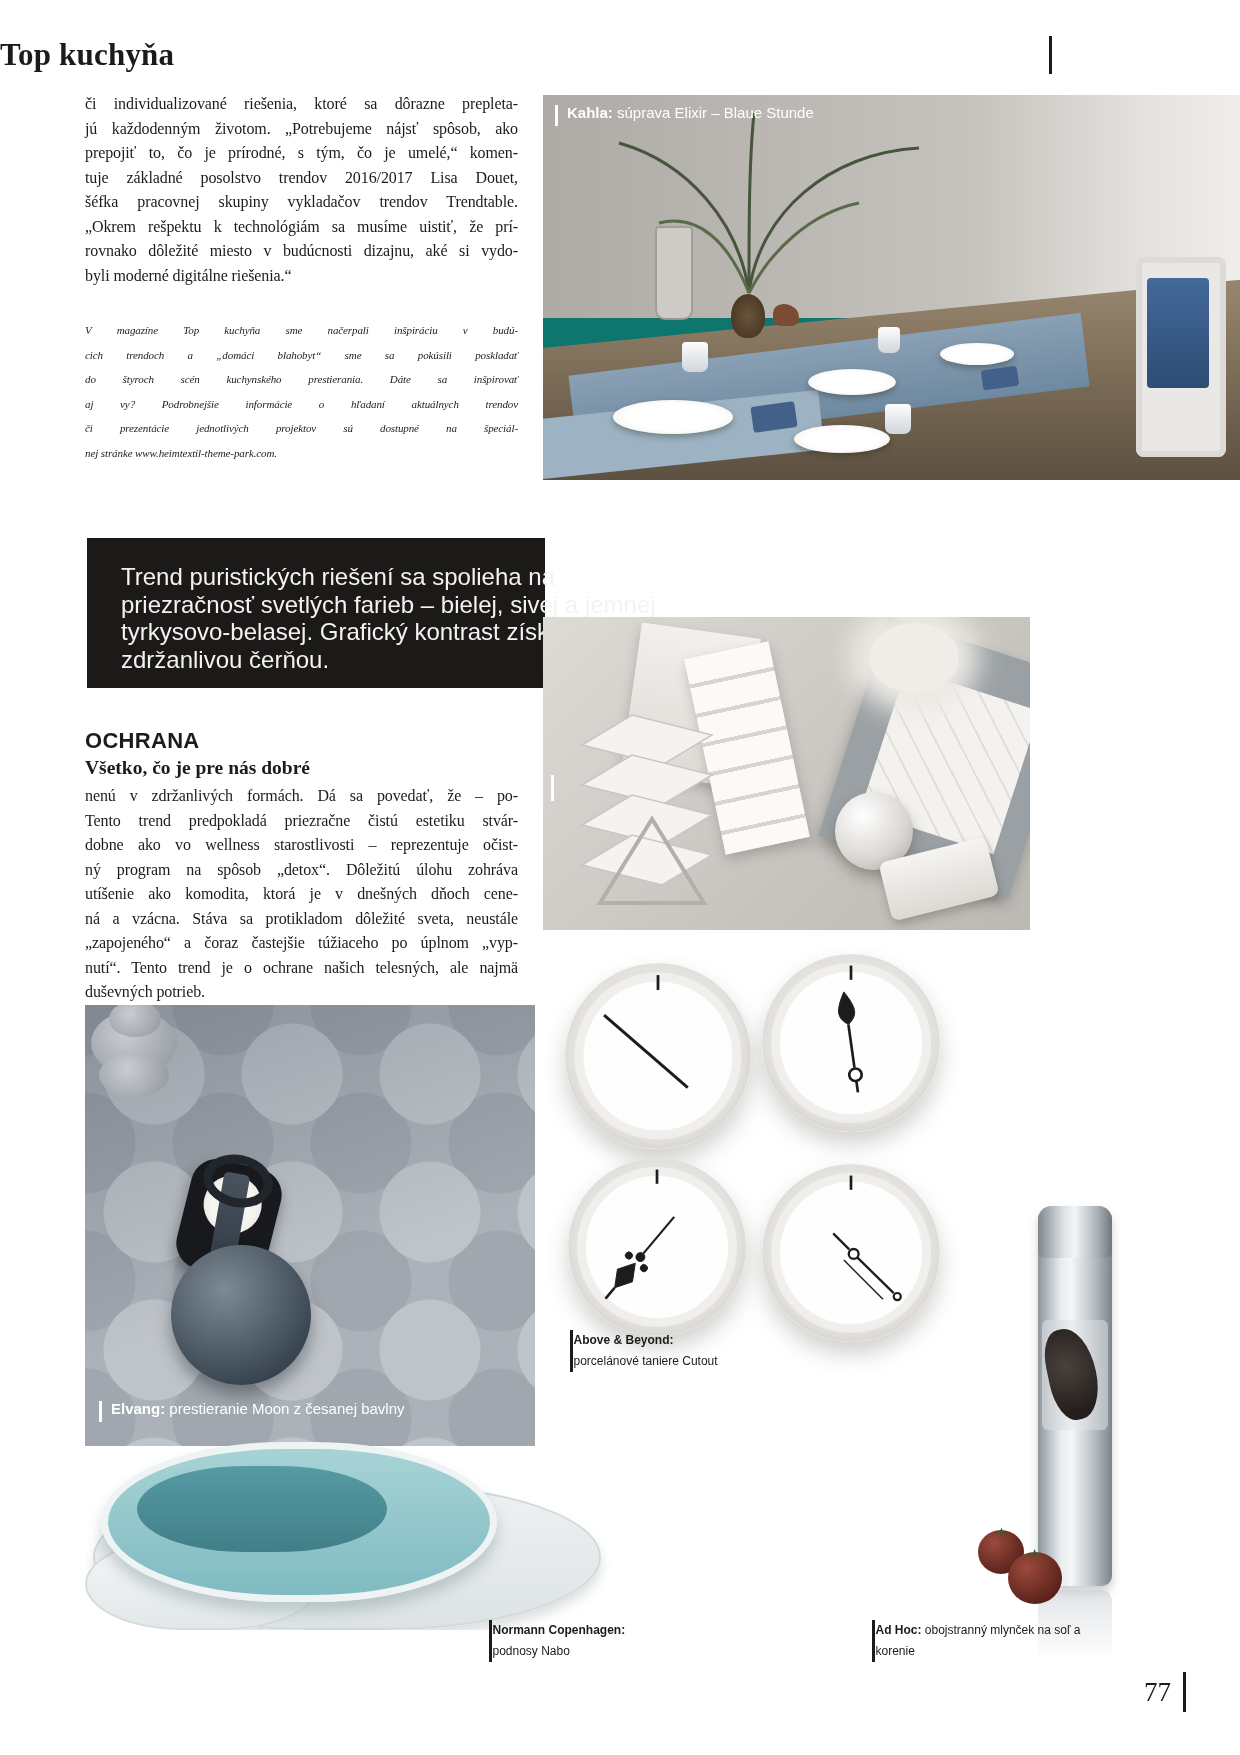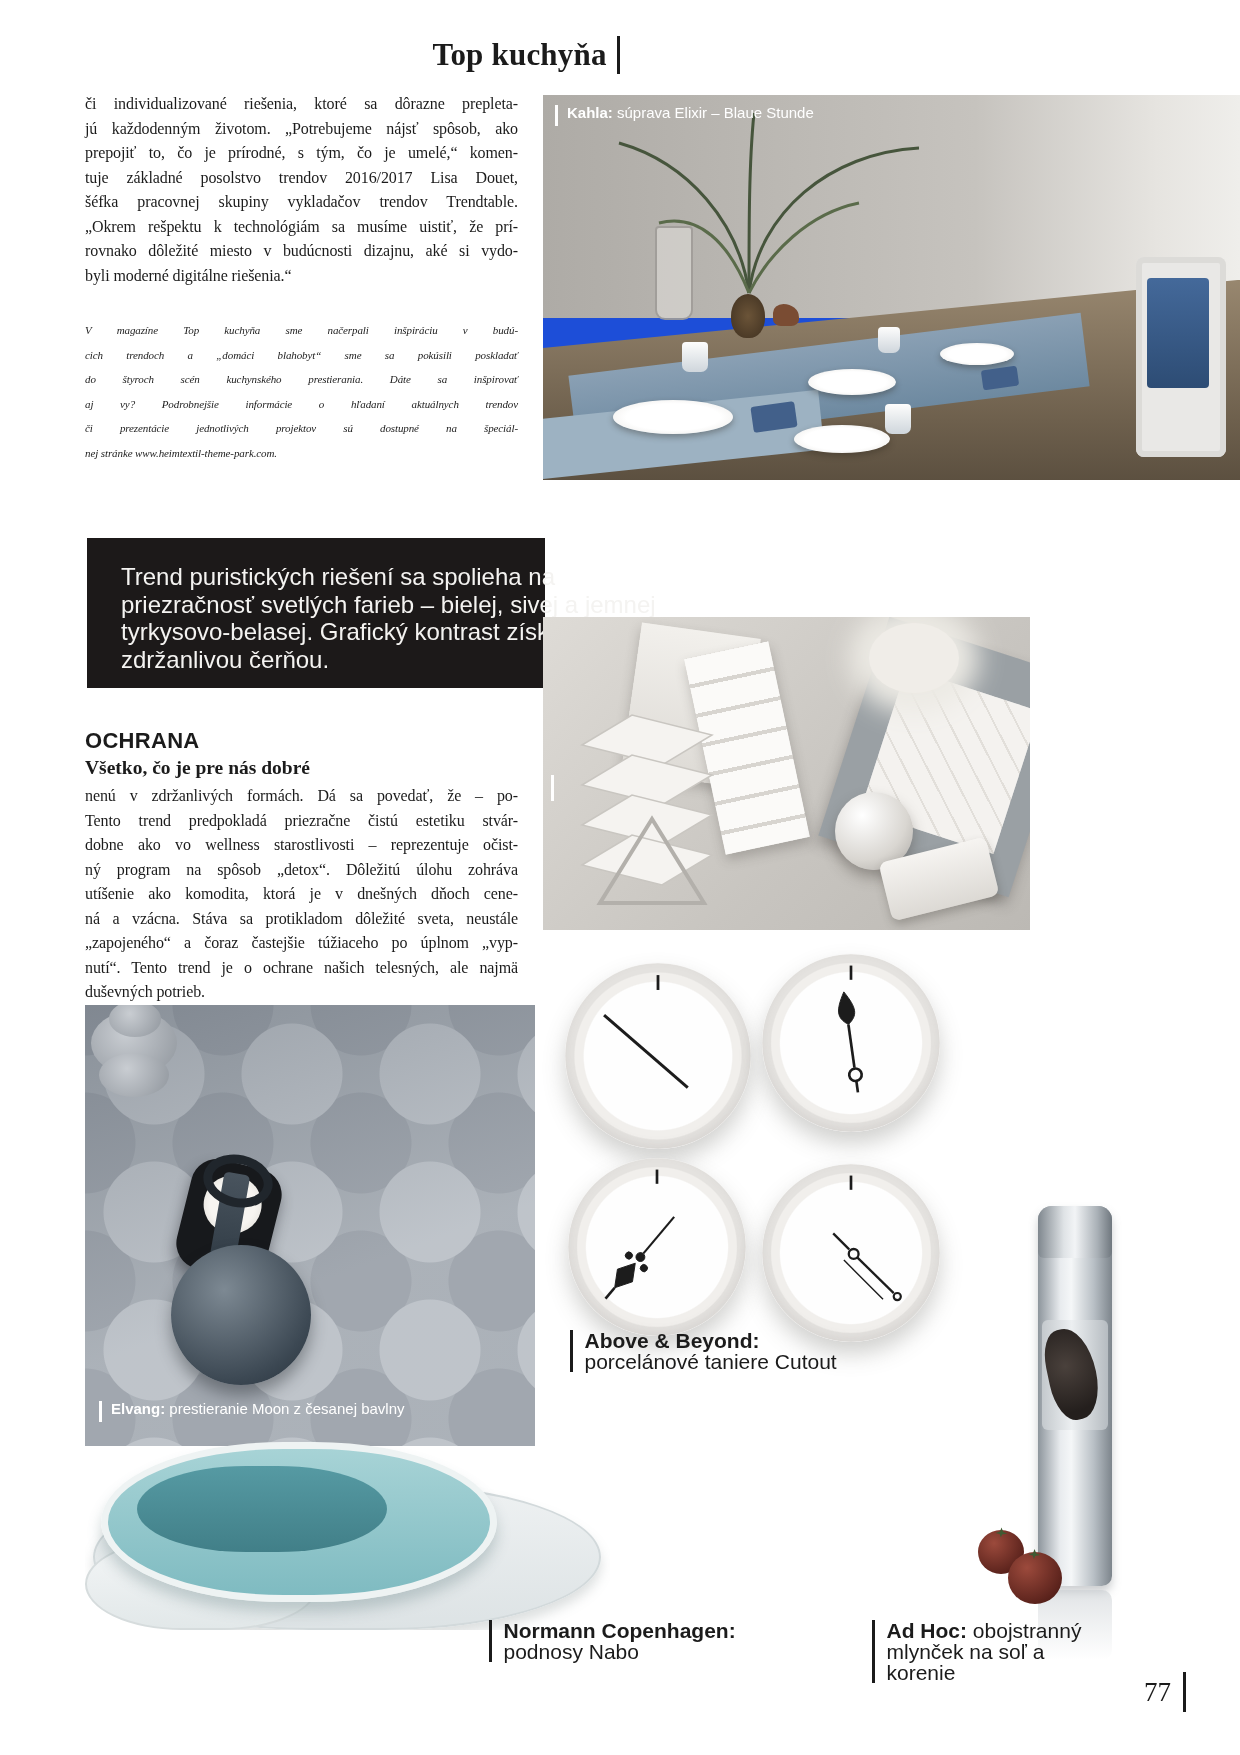--- a/index.html
+++ b/index.html
@@ -1,20 +1,20 @@
 <!DOCTYPE html>
 <html><head>
 <meta charset="utf-8">
 <style>
   html,body{margin:0;padding:0;background:#ffffff;}
   .page{position:relative;width:1240px;height:1755px;background:#ffffff;overflow:hidden;
         font-family:"Liberation Serif","DejaVu Serif",serif;color:#1b1b1b;}
 
   
-  .masthead{position:absolute;top:36px;left:0;width:1052px;display:flex;justify-content:center;align-items:center;gap:10px;}
+  .masthead{position:absolute;top:36px;left:0;width:1052px;display:flex;justify-content:space-between;align-items:center;gap:10px;}
   .masthead .title{font-size:31px;font-weight:bold;letter-spacing:.2px;}
   .rule-v{width:3px;background:#1b1b1b;}
   .masthead .rule-v{height:38px;}
 
   
   .col{position:absolute;left:85px;width:433px;}
   .bodytext{font-size:16px;letter-spacing:-0.1px;}
   .bodytext .jline{line-height:24.5px;text-align:justify;text-align-last:justify;white-space:nowrap;}
   .bodytext .jline.last{text-align-last:left;}
   .italictext{font-style:italic;font-size:11px;letter-spacing:-0.1px;}
@@ -30,26 +30,26 @@
   
   .sec-title{position:absolute;left:85px;top:728px;font-family:"Liberation Sans","DejaVu Sans",sans-serif;
              font-weight:bold;font-size:22px;letter-spacing:.3px;}
   .sec-sub{position:absolute;left:85px;top:757px;font-weight:bold;font-size:19.5px;}
 
   
   .photo{position:absolute;overflow:hidden;}
   .photo-caption{position:absolute;display:flex;align-items:flex-start;gap:9px;
                  font-family:"Liberation Sans","DejaVu Sans",sans-serif;font-size:15px;color:#ffffff;}
   .photo-caption .bar{width:3px;height:21px;background:#ffffff;margin-top:1px;}
-  .caption-dark{position:absolute;display:flex;gap:12px;font-family:"Liberation Sans","DejaVu Sans",sans-serif;
-                font-size:21px;color:#1b1b1b;line-height:21px;}
+  .caption-dark{position:absolute;display:flex;gap:1px;font-family:"Liberation Sans","DejaVu Sans",sans-serif;
+                font-size:12px;color:#1b1b1b;line-height:21px;}
   .caption-dark .bar{width:2.5px;background:#1b1b1b;flex:0 0 auto;}
 
   
-  .kahla{left:543px;top:95px;width:697px;height:385px;background:#1d4ed8;}
+  .kahla{left:543px;top:95px;width:697px;height:385px;background:#0f766e;}
   .kahla .wall{position:absolute;inset:0 0 42% 0;background:linear-gradient(90deg,#aeaba6,#c6c3be 62%,#e6e4e0 88%,#efeeeb);}
   .kahla .table{position:absolute;left:0;bottom:0;width:100%;height:52%;
                 background:linear-gradient(#98876f,#6e604d 70%,#5c5040);
                 clip-path:polygon(0 34%,100% 0,100% 100%,0 100%);}
   .kahla .runner{position:absolute;left:4%;bottom:16%;width:74%;height:74px;background:linear-gradient(#8aa0b4,#6d89a0);
                  transform:rotate(-7deg);}
   .kahla .runner2{position:absolute;left:-2%;bottom:4%;width:42%;height:60px;background:#9db2c2;transform:rotate(-6deg);}
   .kahla .vase{position:absolute;left:16%;top:34%;width:34px;height:90px;background:rgba(225,224,220,.55);
                border:2px solid rgba(150,148,142,.8);border-radius:4px 4px 10px 10px;}
   .kahla .plate-w{position:absolute;background:radial-gradient(#ffffff 55%,#e7e5e1);border-radius:50%;

